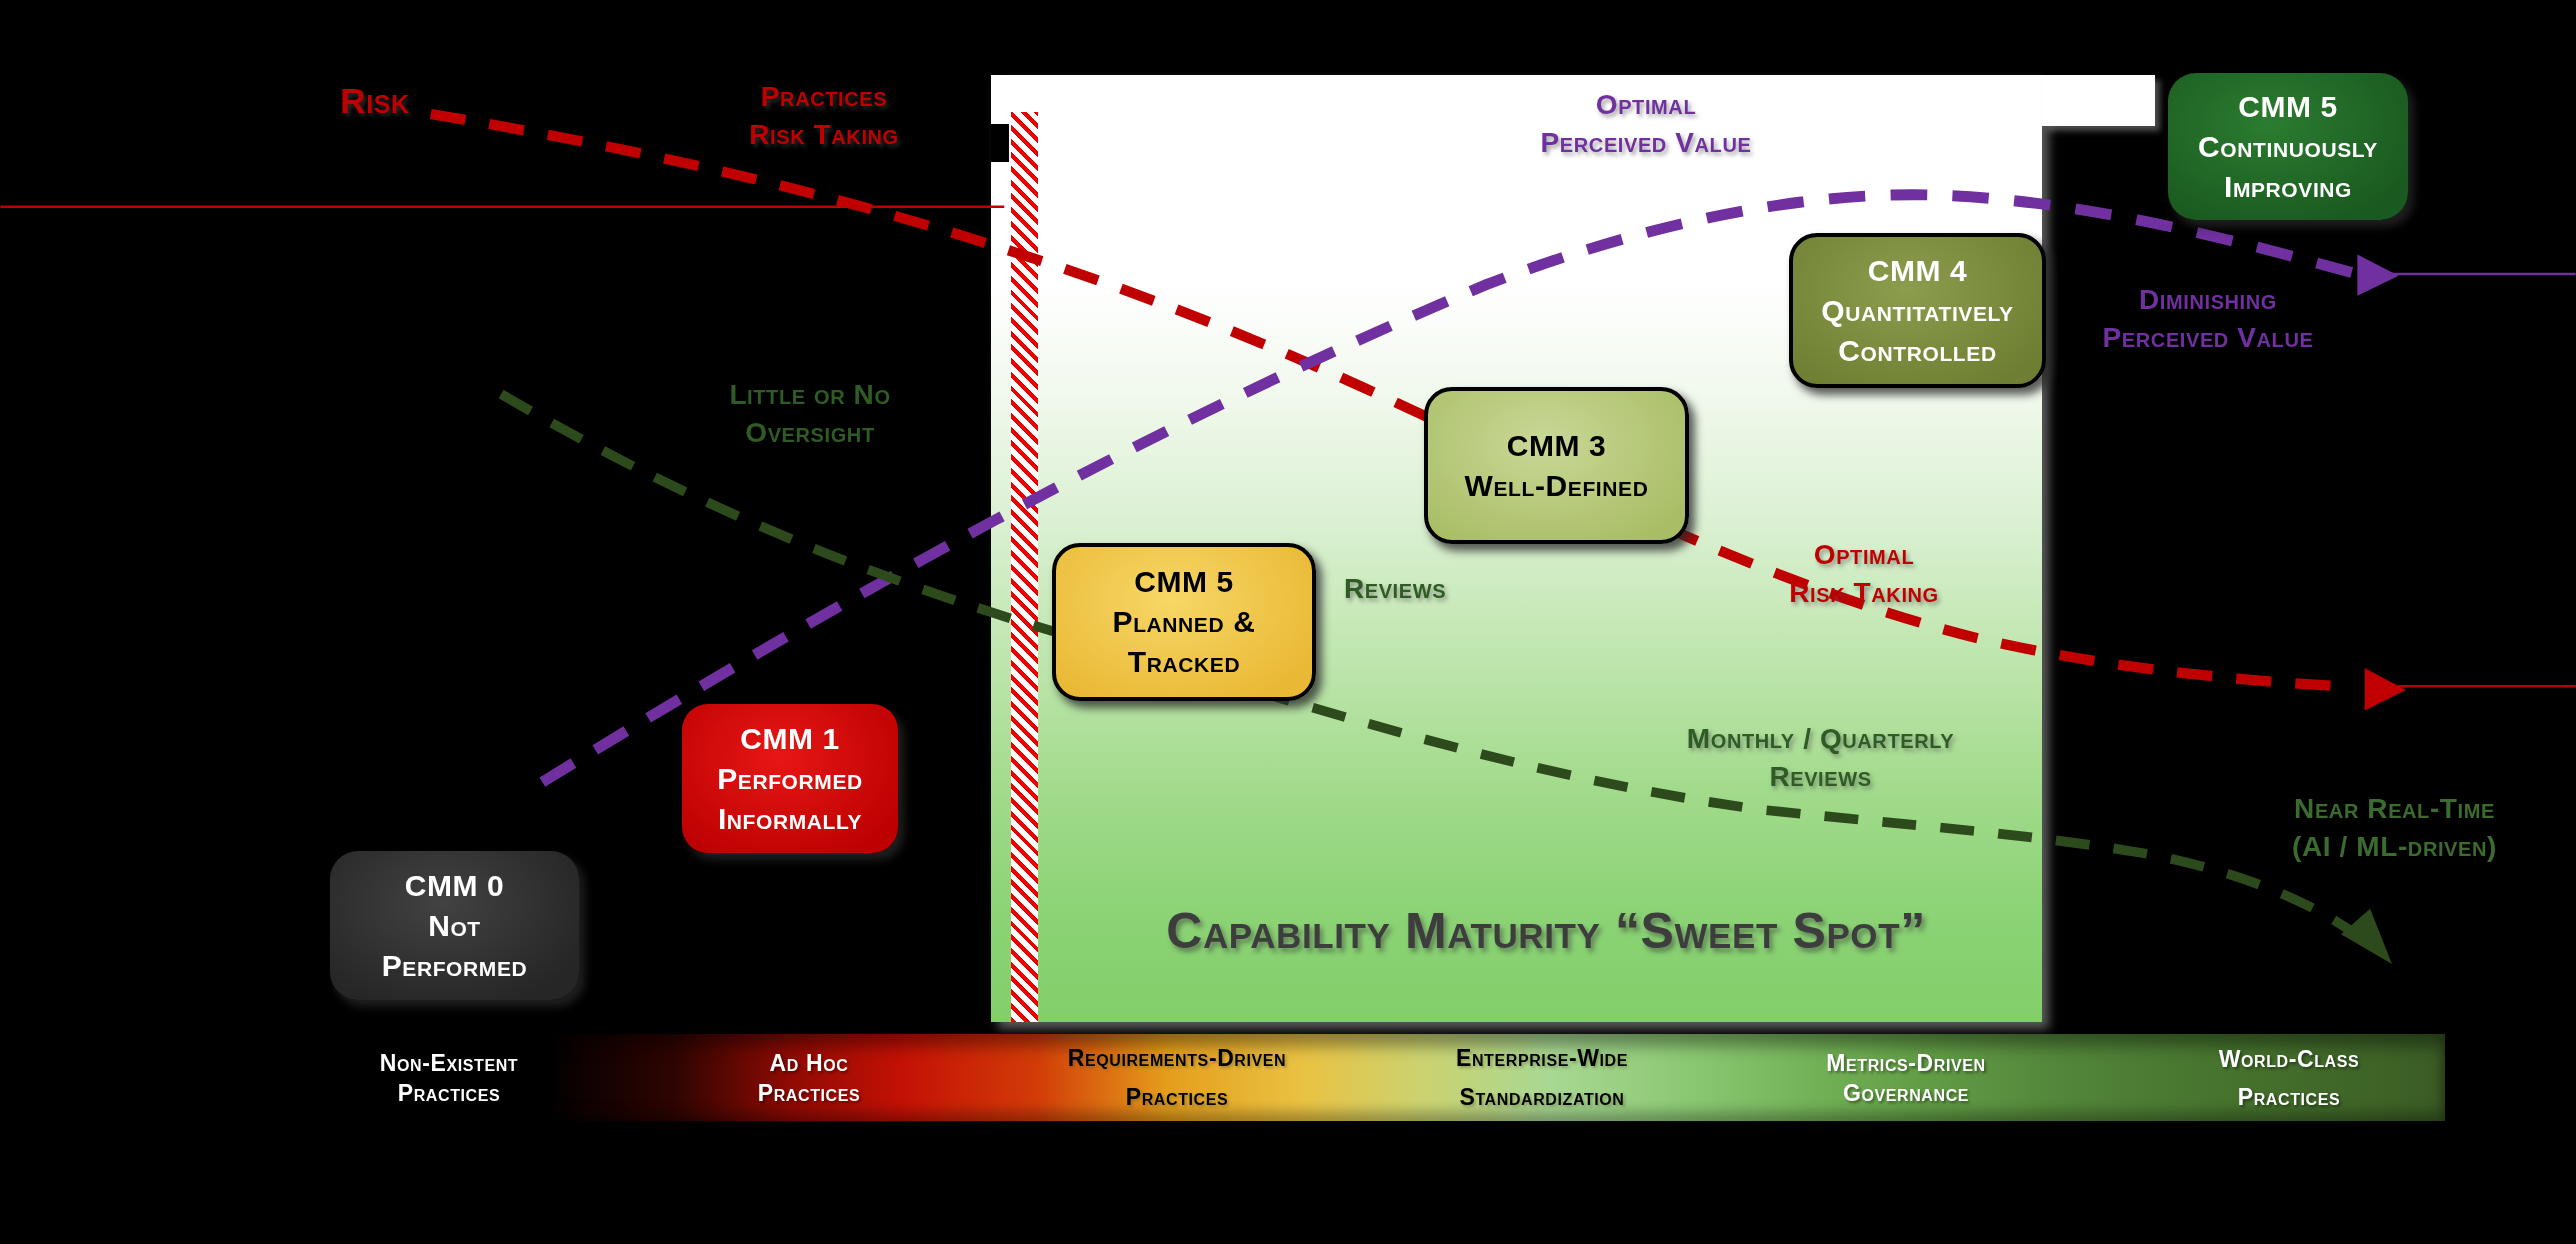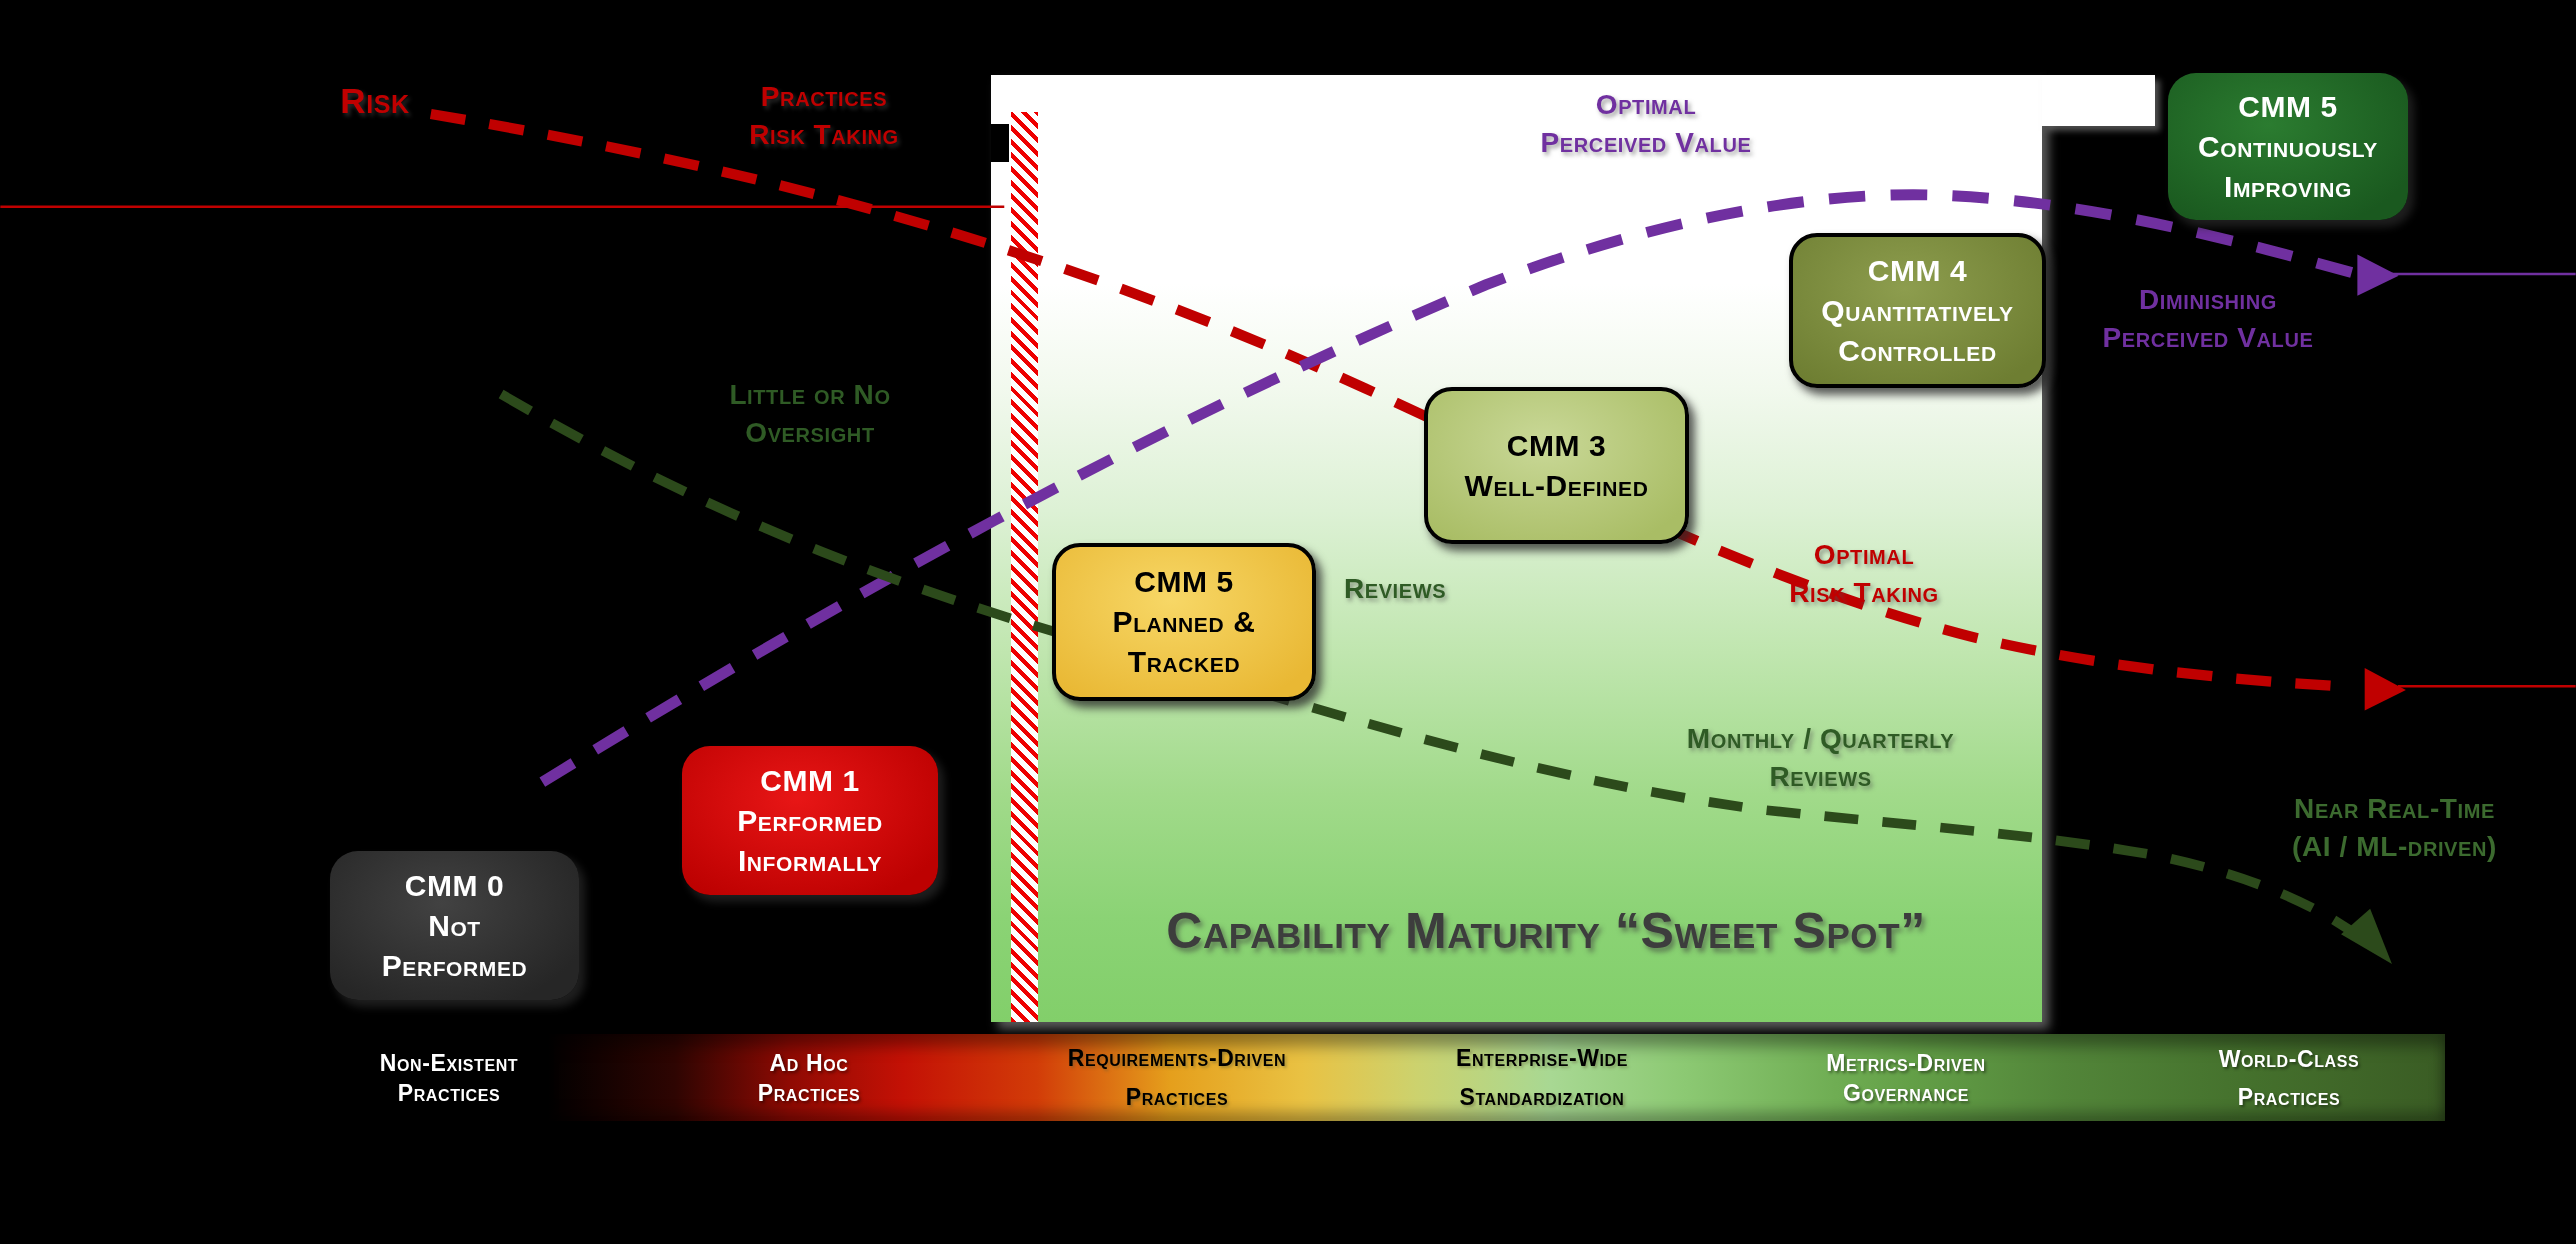--- a/index.html
+++ b/index.html
@@ -31,22 +31,22 @@
   .cmm-box{
     position:absolute;border-radius:28px;display:flex;flex-direction:column;
     align-items:center;justify-content:center;text-align:center;
     font-weight:bold;font-variant:small-caps;letter-spacing:0.6px;
     font-size:30px;line-height:40px;z-index:4;
     box-shadow:5.5px 6.7px 8.5px rgba(40,40,40,.75);
   }
   .box-line:empty{display:none;}
   #cmm0{left:330px;top:851px;width:249px;height:149px;color:#fff;
     background:radial-gradient(ellipse at 45% 35%,#424242,#262626 80%);}
-  #cmm1{left:682px;top:746px;width:256px;height:149px;color:#fff;
-    background:radial-gradient(ellipse at 45% 35%,#e81616,#bd0101 82%);}
+  #cmm1{left:682px;top:704px;width:216px;height:149px;color:#fff;
+    background:radial-gradient(ellipse at 45% 35%,#e81616,#bd0101 82%);border-radius:26px;}
   #cmm2{left:1052px;top:543px;width:256px;height:150px;color:#000;border:4.9px solid #000;
     background:radial-gradient(ellipse at 45% 35%,#f7d766,#e9b834 85%);}
   #cmm3{left:1424px;top:387px;width:257px;height:149px;color:#000;border:4.9px solid #000;
     background:radial-gradient(ellipse at 45% 35%,#c9d897,#a9bd65 85%);}
   #cmm4{left:1789px;top:233px;width:249px;height:147px;color:#fff;border:4.9px solid #000;
     background:radial-gradient(ellipse at 45% 35%,#8d9d4e,#6e7e32 85%);text-align:right;}
   #cmm5{left:2168px;top:73px;width:240px;height:147px;color:#fff;
     background:radial-gradient(ellipse at 42% 35%,#2b7c30,#1a591f 82%);}
   
   .flabel{

